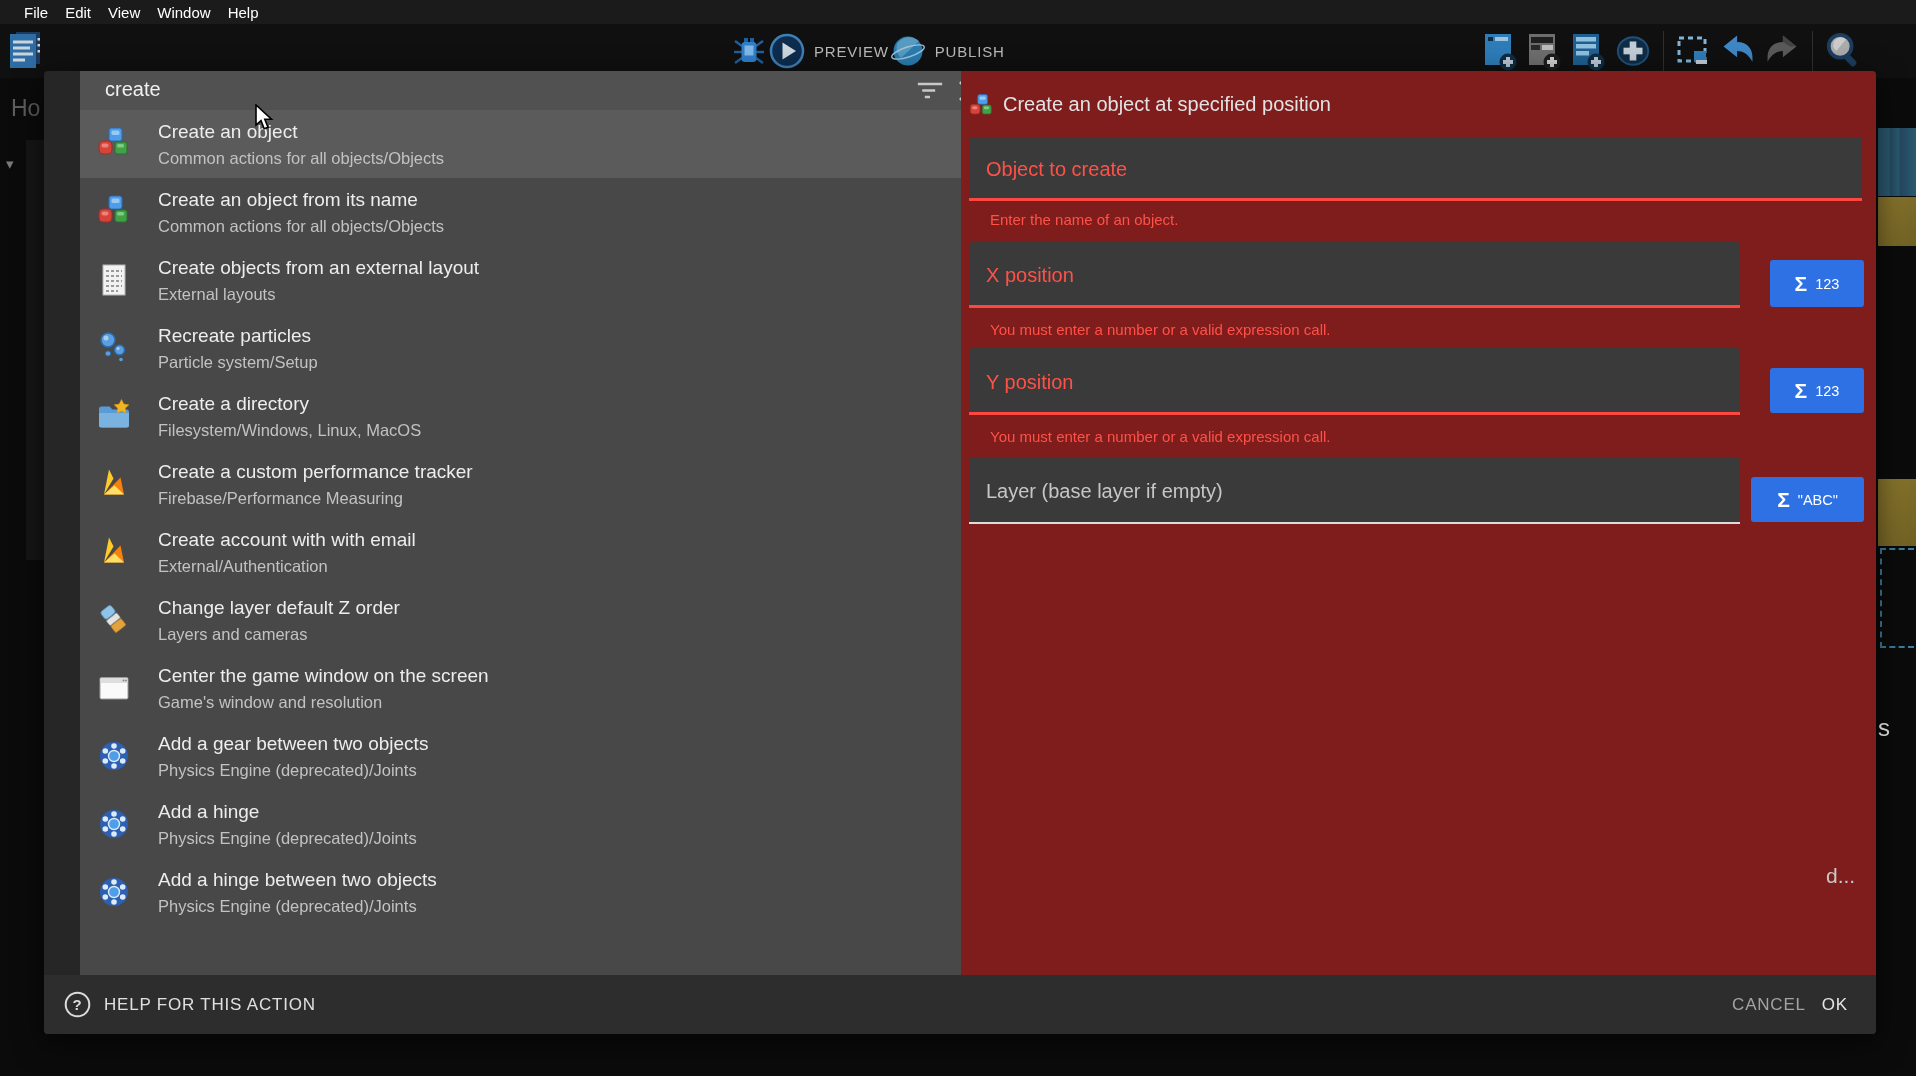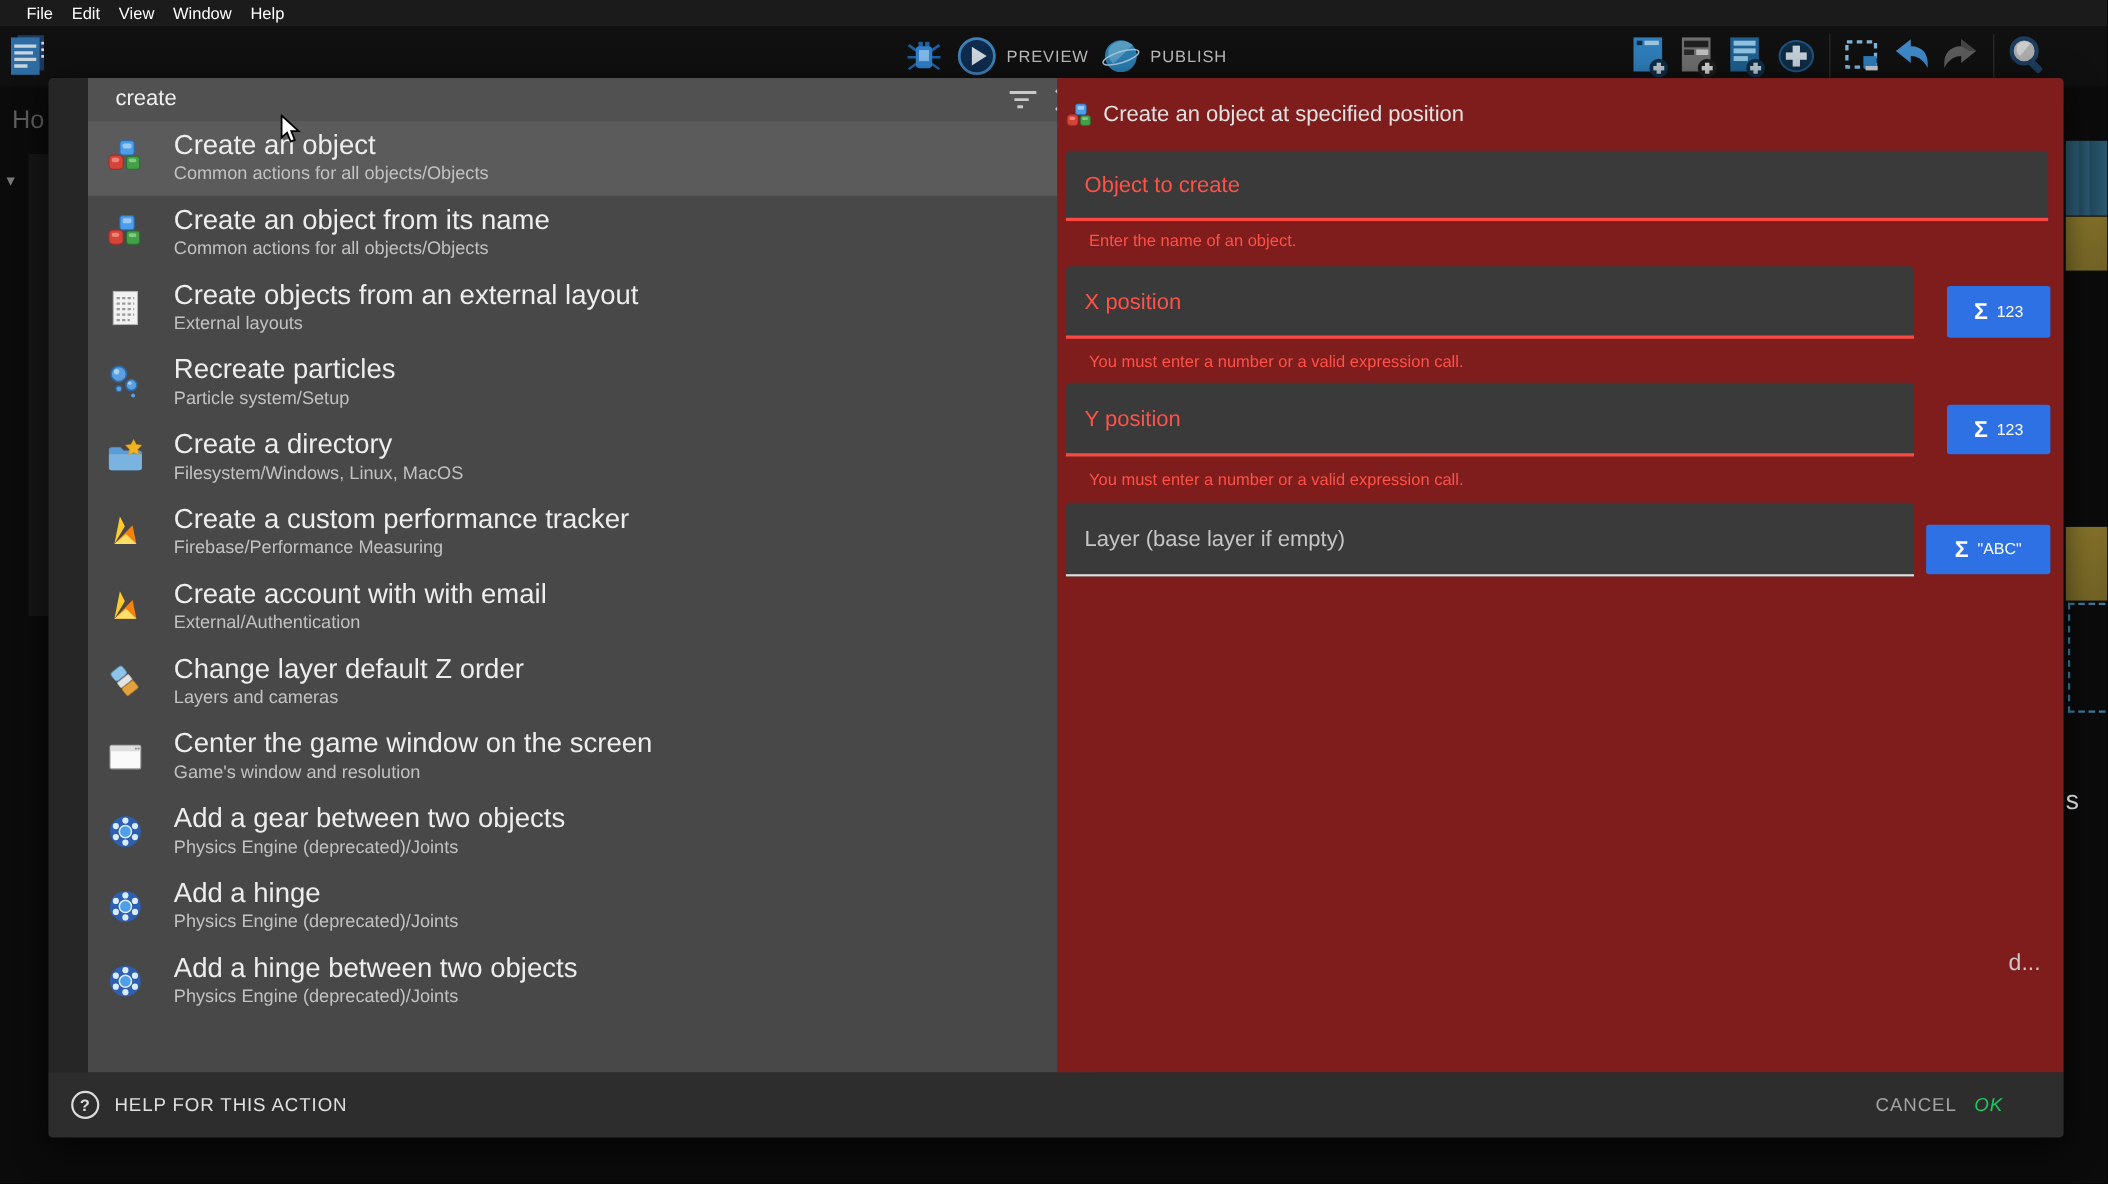--- a/index.html
+++ b/index.html
@@ -10,21 +10,21 @@
   
   .menubar { position:absolute; left:0; top:0; width:1916px; height:24px; background:#1b1b1b;
              display:flex; align-items:center; padding-left:24px; gap:17px; z-index:3; }
   .menu-item { color:#fff; font-size:15px; cursor:default; }
 
   
   .toolbar { position:absolute; left:0; top:24px; width:1916px; height:54px; background:#101010; z-index:1; }
   .tb-icon { display:inline-flex; align-items:center; justify-content:center; width:38px; height:40px; }
   .tb-icon svg { display:block; }
   .app-menu { position:absolute; left:6px; top:7px; }
-  .tb-center { position:absolute; left:821px; top:7px; display:flex; align-items:center; gap:10px; }
+  .tb-center { position:absolute; left:730px; top:7px; display:flex; align-items:center; gap:0; }
   .tb-btn { display:flex; align-items:center; gap:8px; background:none; border:none; color:#b9b9b9;
             font-size:15px; letter-spacing:0.8px; font-family:inherit; font-weight:300; }
   .tb-right { position:absolute; left:1482px; top:7px; display:flex; align-items:center; gap:6px; }
   .tb-divider { width:1px; height:40px; background:#2f2f2f; margin:0 5px; }
 
   
   .home-tab { position:absolute; left:11px; top:95px; color:#5e5e5e; font-size:23px; font-weight:300; }
   .caret { position:absolute; left:6px; top:155px; color:#7a7a7a; font-size:15px; }
   .side-panel-sliver { position:absolute; left:26px; top:140px; width:18px; height:420px; background:#161616; }
   .strip { position:absolute; }
@@ -47,21 +47,21 @@
   .sb-icon { position:absolute; top:7px; width:26px; height:26px; display:flex; align-items:center; justify-content:center; }
   .filter-pos { right:54px; }
   .close-pos { right:15px; }
 
   .list { position:absolute; left:0; top:39px; width:917px; height:865px; overflow:hidden; }
   .row { height:68px; display:flex; align-items:center; padding-left:16px; }
   .row.highlight { background:#5b5b5b; }
   .row-icon { width:36px; height:36px; flex:0 0 36px; display:flex; align-items:center; justify-content:center; }
   .row-icon svg { width:36px; height:36px; }
   .row-text { margin-left:26px; }
-  .row-title { color:#ededed; font-size:25px; font-weight:300; line-height:22px; }
+  .row-title { color:#ededed; font-size:19px; font-weight:300; line-height:22px; }
   .row-sub { color:#c2c2c2; font-size:16.5px; font-weight:300; line-height:20px; margin-top:5px; }
 
   .scroll-track { position:absolute; right:0; top:39px; width:16px; height:865px; background:#3d3d3d; }
   .scroll-thumb { position:absolute; left:2px; top:35px; width:11px; height:524px; background:#8d8d8d; border-radius:6px; }
 
   
   .right-panel { position:absolute; left:917px; top:0; width:915px; height:904px; background:#7f1d1d; }
   .detail-header { position:absolute; left:0; top:0; width:915px; height:60px; }
   .hdr-icon { position:absolute; left:7px; top:22px; width:27px; height:27px; }
   .hdr-icon svg { width:27px; height:27px; }
@@ -93,22 +93,22 @@
   .b-layer { left:790px; top:406px; width:113px; height:45px; }
 
   
   .footer { position:absolute; left:0; top:904px; width:1832px; height:59px; background:#2d2d2d;
             display:flex; align-items:center; }
   .help-btn { display:flex; align-items:center; gap:13px; margin-left:20px; background:none; border:none;
               color:#e0e0e0; font-size:17px; letter-spacing:0.8px; font-family:inherit; font-weight:300; }
   .footer-spacer { flex:1; }
   .cancel-btn { background:none; border:none; color:#a3a3a3; font-size:17px; letter-spacing:0.8px;
                 font-family:inherit; font-weight:300; margin-right:16px; }
-  .ok-btn { background:none; border:none; color:#22c55e; font-size:17px; letter-spacing:0.8px;
-            font-family:inherit; font-weight:300; margin-right:55px;font-style:italic; }
+  .ok-btn { background:none; border:none; color:#e5e5e5; font-size:17px; letter-spacing:0.8px;
+            font-family:inherit; font-weight:300; margin-right:28px; }
 
   .cursor { position:absolute; left:253px; top:104px; z-index:9; }
 </style>
 </head>
 <body>
 
 <div class="screen">
 
   <div class="menubar" id="menu-items">
       <span class="menu-item">File</span>

